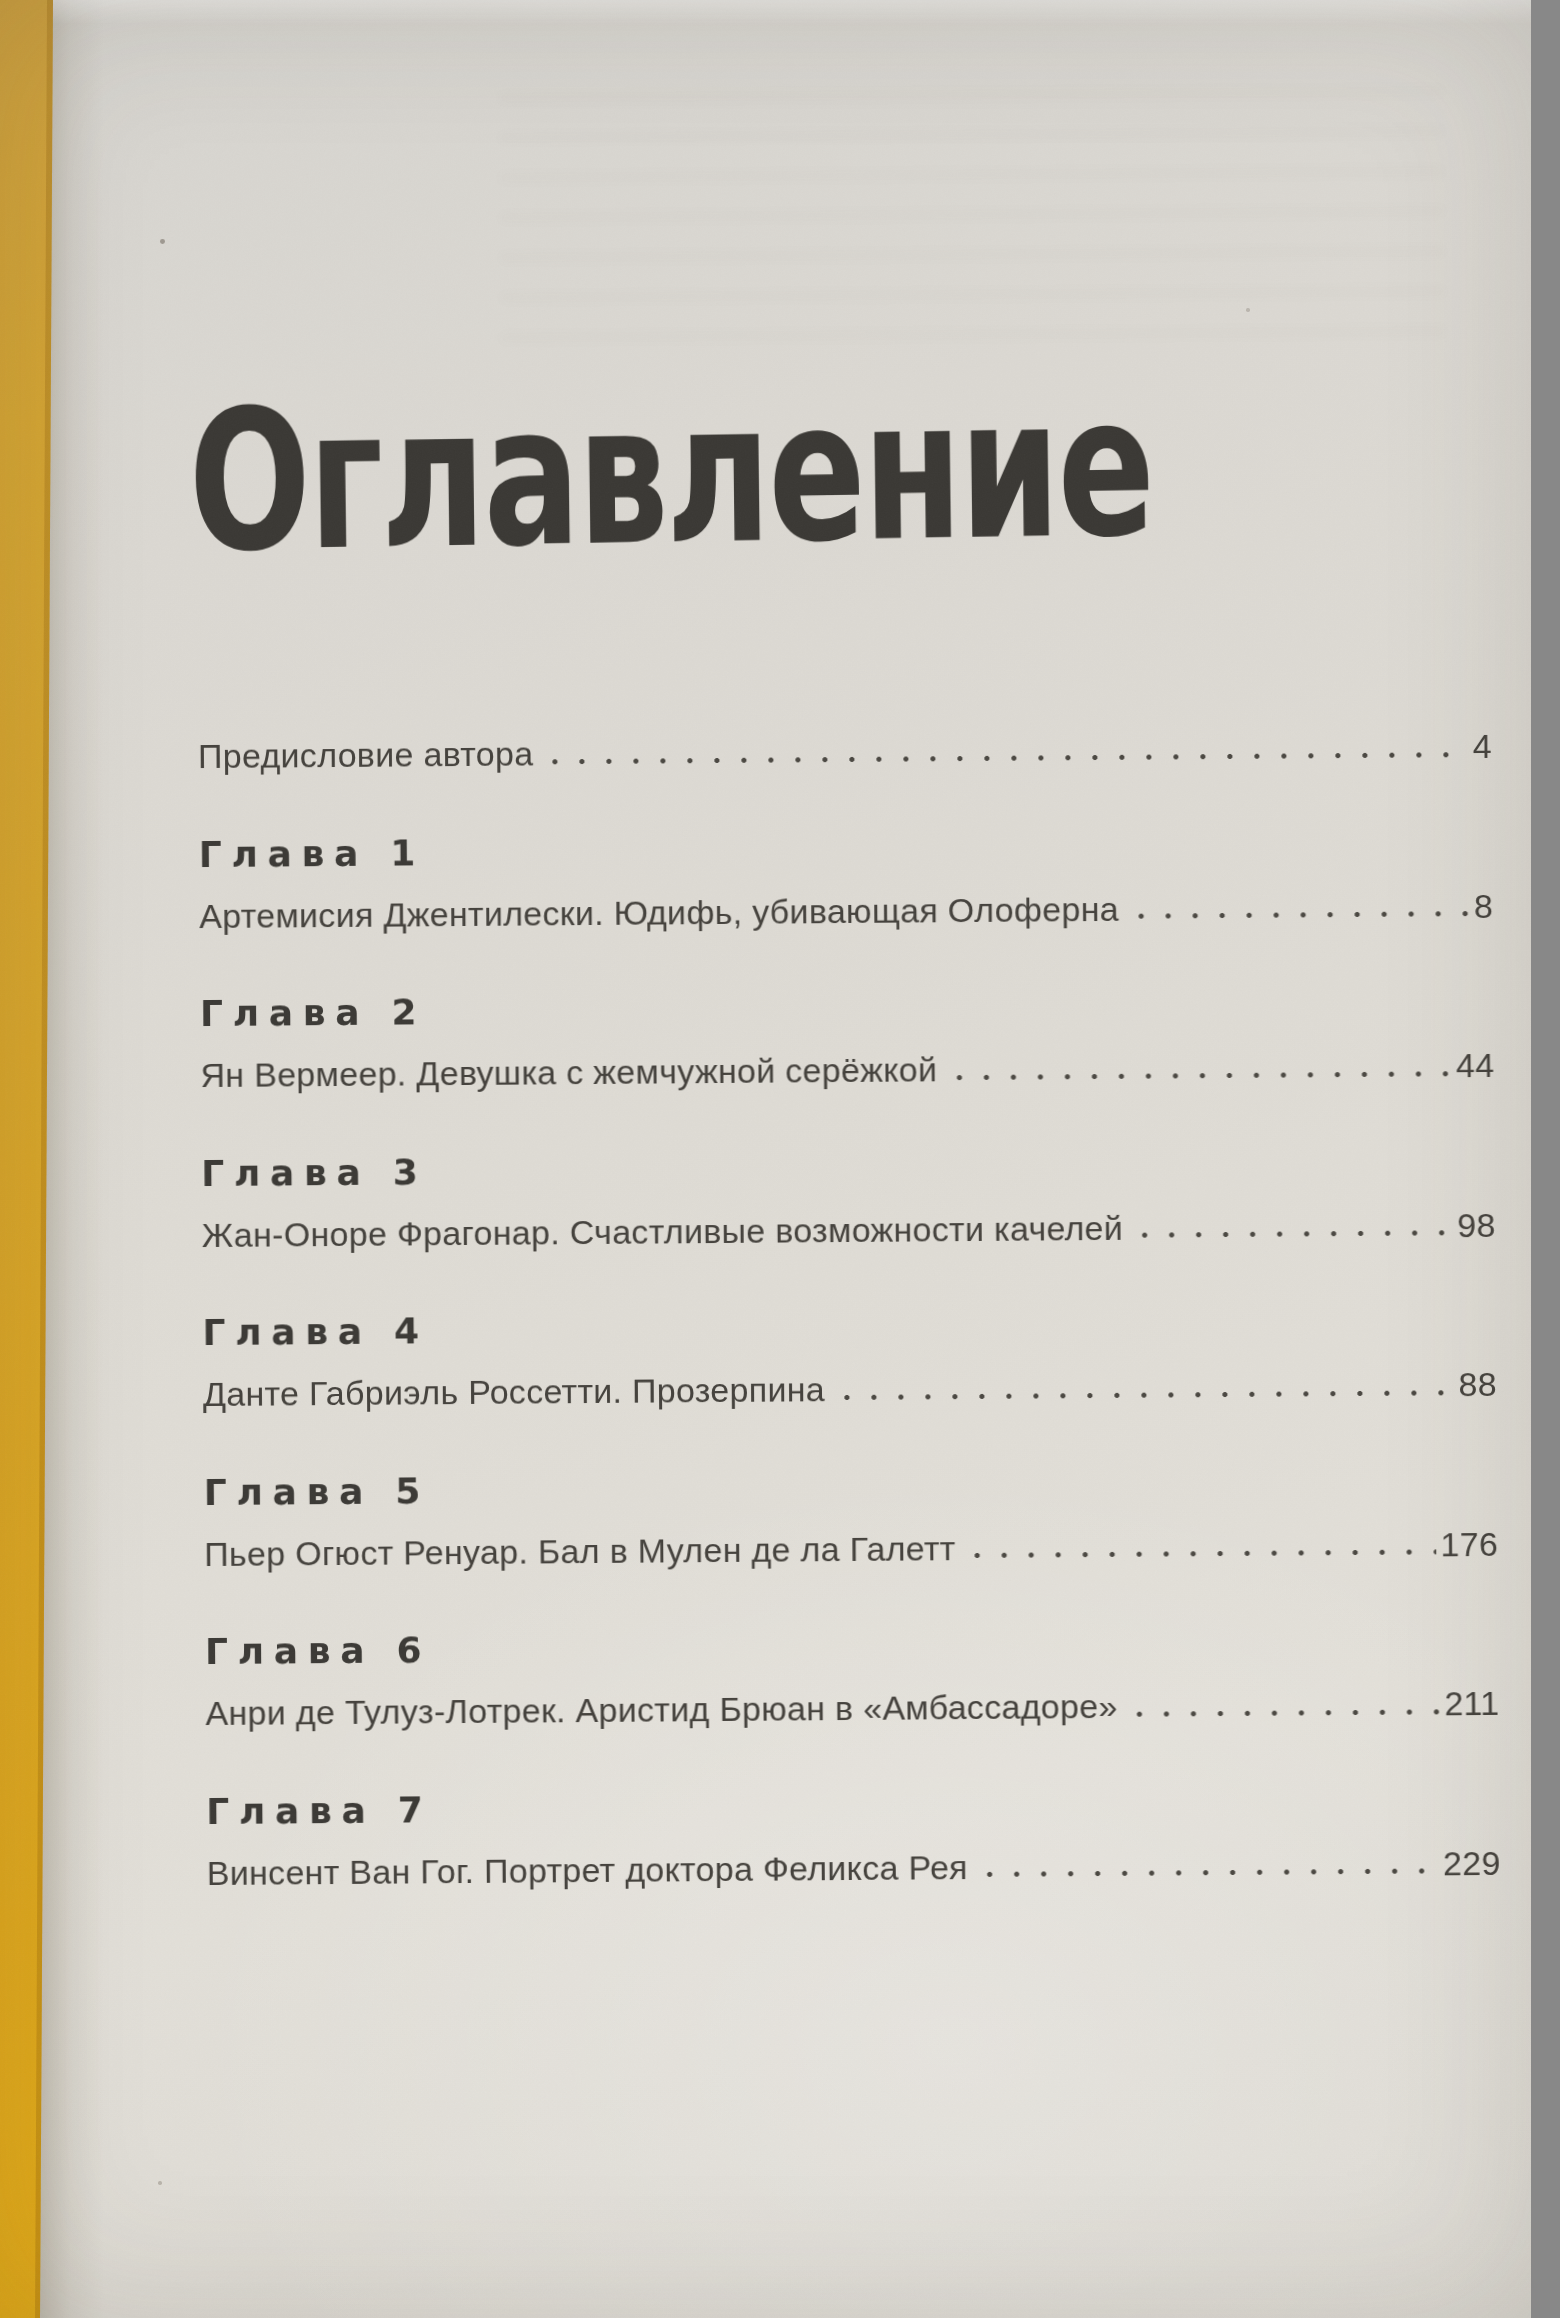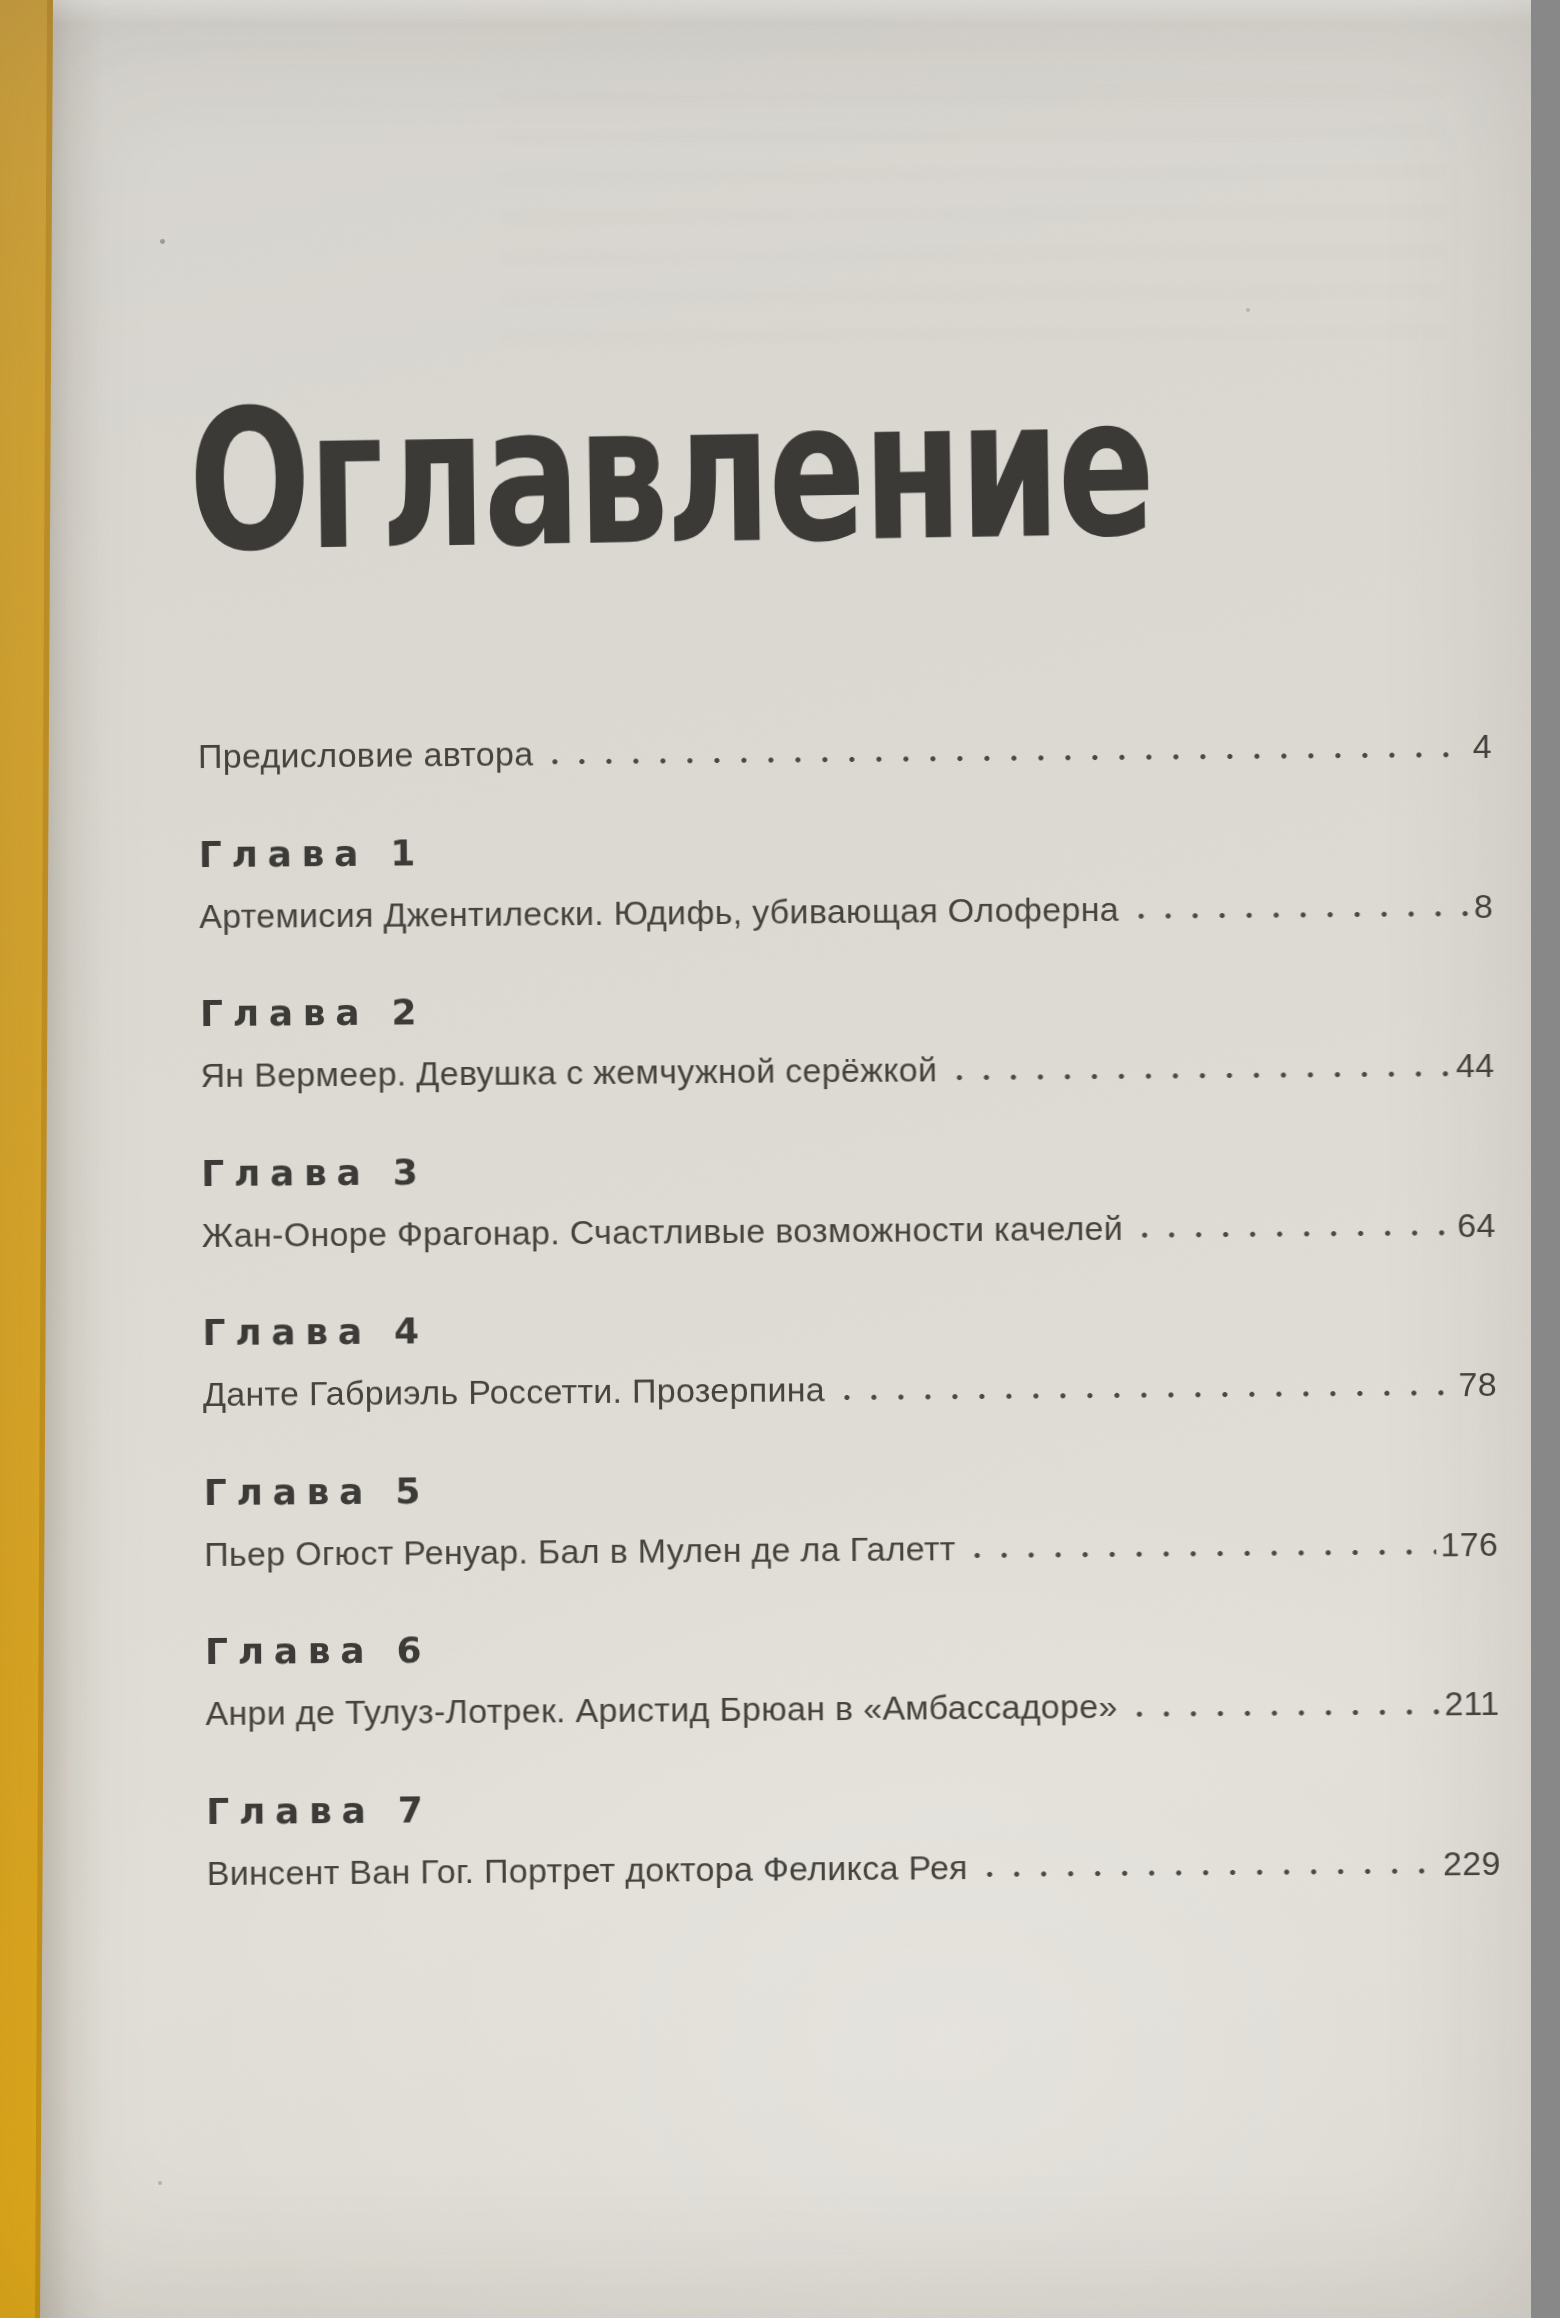--- a/index.html
+++ b/index.html
@@ -209,30 +209,30 @@
         <span class="dots"></span>
         <span class="pagenum">44</span>
       </div>
     </div>
 
     <div class="chapter">
       <div class="chapter-heading">Глава 3</div>
       <div class="toc-row">
         <span class="label">Жан-Оноре Фрагонар. Счастливые возможности качелей</span>
         <span class="dots"></span>
-        <span class="pagenum">64</span>
+        <span class="pagenum">98</span>
       </div>
     </div>
 
     <div class="chapter">
       <div class="chapter-heading">Глава 4</div>
       <div class="toc-row">
         <span class="label">Данте Габриэль Россетти. Прозерпина</span>
         <span class="dots"></span>
-        <span class="pagenum">78</span>
+        <span class="pagenum">88</span>
       </div>
     </div>
 
     <div class="chapter">
       <div class="chapter-heading">Глава 5</div>
       <div class="toc-row">
         <span class="label">Пьер Огюст Ренуар. Бал в Мулен де ла Галетт</span>
         <span class="dots"></span>
         <span class="pagenum">176</span>
       </div>

